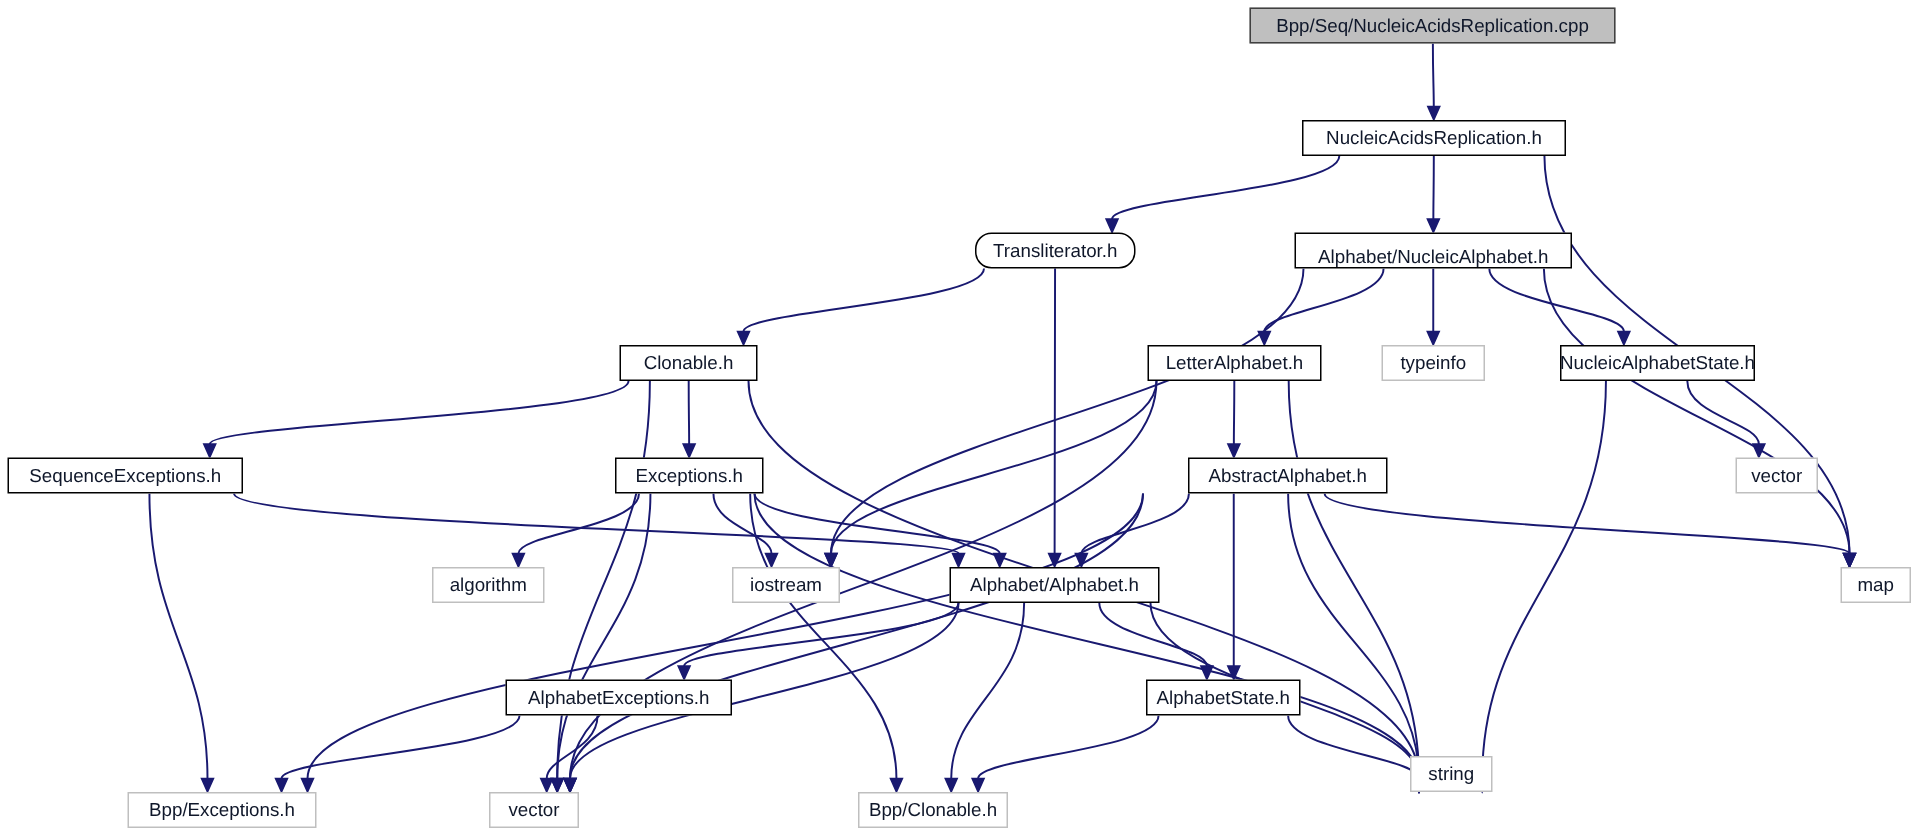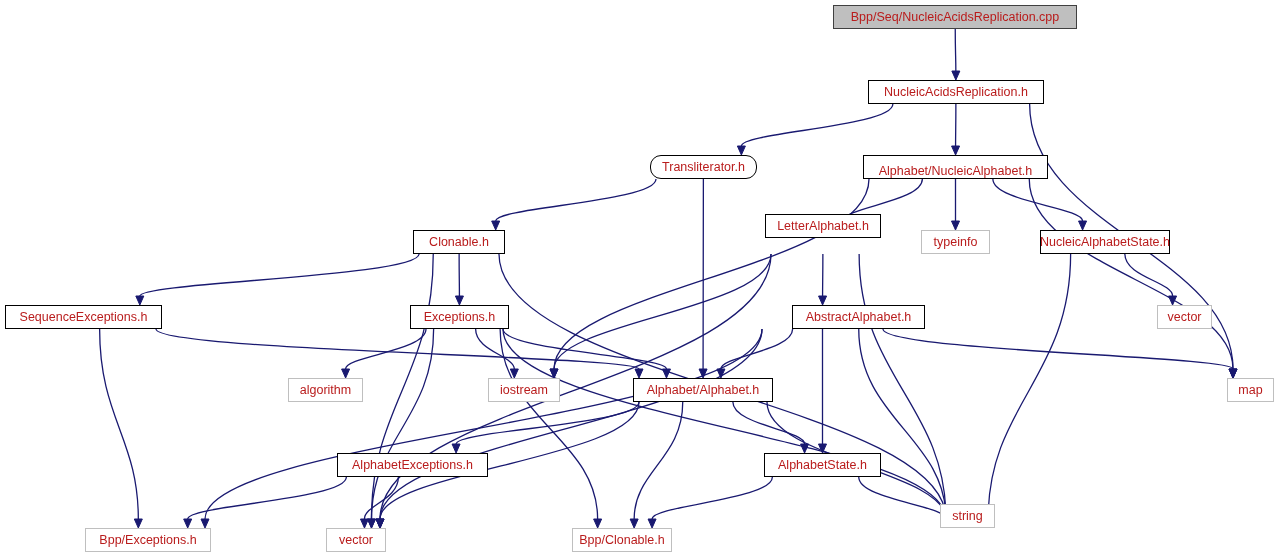--- a/index.html
+++ b/index.html
@@ -1,21 +1,21 @@
 <!DOCTYPE html>
 <html><head>
 <meta charset="utf-8">
 <style>
   html, body { margin: 0; padding: 0; background: #ffffff; }
   body { width: 1279px; height: 560px; overflow: hidden; position: relative;
          font-family: "Liberation Sans", sans-serif; }
   #graph { position: absolute; left: 0; top: 0; width: 1279px; height: 560px; }
   .node { position: absolute; box-sizing: border-box; height: 24px;
           display: flex; align-items: center; justify-content: center;
-          font-size: 12.5px; color: #b91c1c; background: #fff; white-space: nowrap;
+          font-size: 12.5px; color: #0f172a; background: #fff; white-space: nowrap;
           cursor: pointer; }
   .node.local { border: 1.3px solid #000; }
   .node.root { border: 1.3px solid #404040; background: #bfbfbf; cursor: default; }
   .node.system { border: 1.3px solid #bfbfbf; cursor: default; }
   svg path.edge { fill: none; stroke: #191970; stroke-width: 1.3; }
   svg polygon.arrow { fill: #191970; stroke: #191970; stroke-width: 1; }
 </style>
 </head>
 <body>
 
@@ -118,21 +118,21 @@
     </div>
     <div class="node local" style="left: 650px; top: 155px; width: 107px; border-radius: 11px;">
       <span>Transliterator.h</span>
     </div>
     <div class="node local" style="left: 863px; top: 155px; width: 185px; align-items: flex-end;">
       <span>Alphabet/NucleicAlphabet.h</span>
     </div>
     <div class="node local" style="left: 413px; top: 230px; width: 92px;">
       <span>Clonable.h</span>
     </div>
-    <div class="node local" style="left: 765px; top: 214px; width: 116px;">
+    <div class="node local" style="left: 765px; top: 230px; width: 116px;">
       <span>LetterAlphabet.h</span>
     </div>
     <div class="node system" style="left: 921px; top: 230px; width: 69px;">
       <span>typeinfo</span>
     </div>
     <div class="node local" style="left: 1040px; top: 230px; width: 130px;">
       <span>NucleicAlphabetState.h</span>
     </div>
     <div class="node local" style="left: 5px; top: 305px; width: 157px;">
       <span>SequenceExceptions.h</span>
@@ -154,21 +154,21 @@
     </div>
     <div class="node local" style="left: 633px; top: 378px; width: 140px;">
       <span>Alphabet/Alphabet.h</span>
     </div>
     <div class="node system" style="left: 1227px; top: 378px; width: 47px;">
       <span>map</span>
     </div>
     <div class="node local" style="left: 337px; top: 453px; width: 151px;">
       <span>AlphabetExceptions.h</span>
     </div>
-    <div class="node local" style="left: 764px; top: 453px; width: 117px;">
+    <div class="node local" style="left: 764px; top: 453px; width: 103px;">
       <span>AlphabetState.h</span>
     </div>
     <div class="node system" style="left: 85px; top: 528px; width: 126px;">
       <span>Bpp/Exceptions.h</span>
     </div>
     <div class="node system" style="left: 326px; top: 528px; width: 60px;">
       <span>vector</span>
     </div>
     <div class="node system" style="left: 572px; top: 528px; width: 100px;">
       <span>Bpp/Clonable.h</span>

